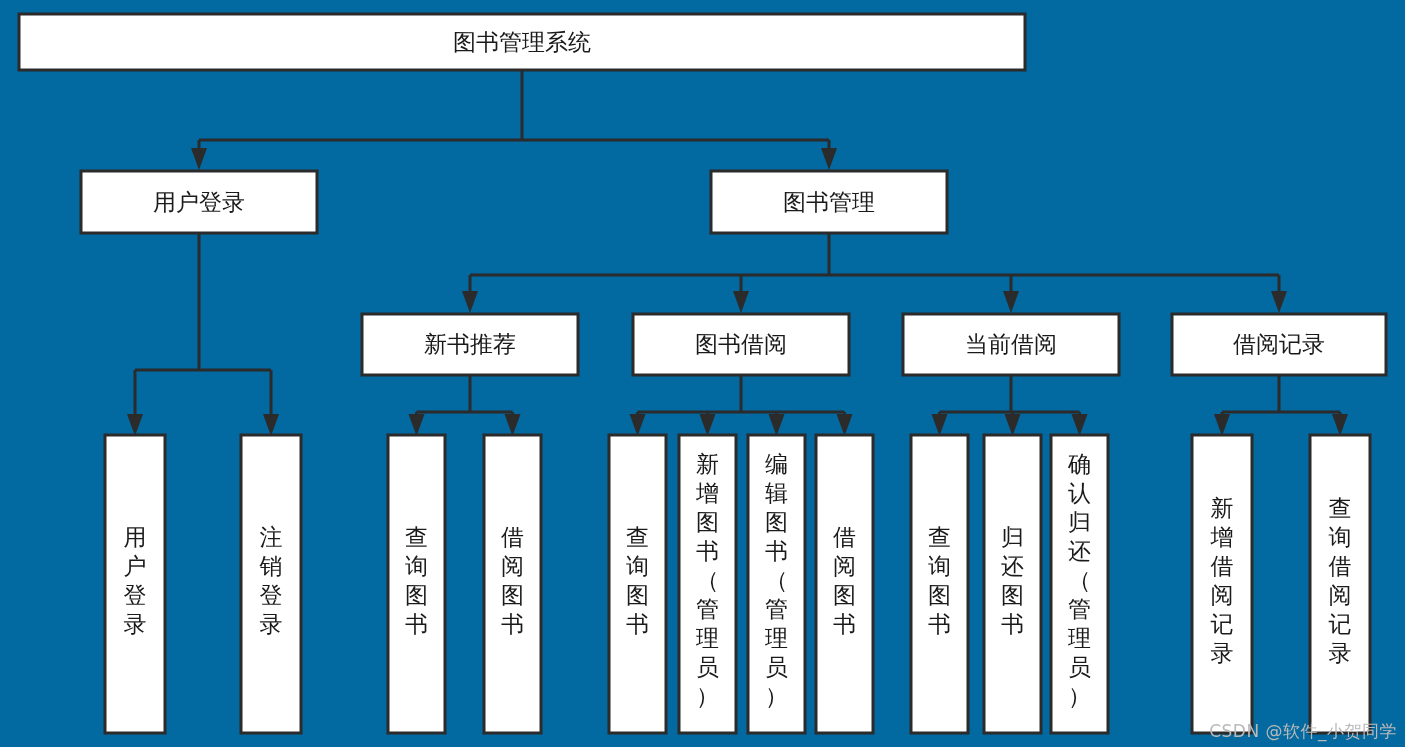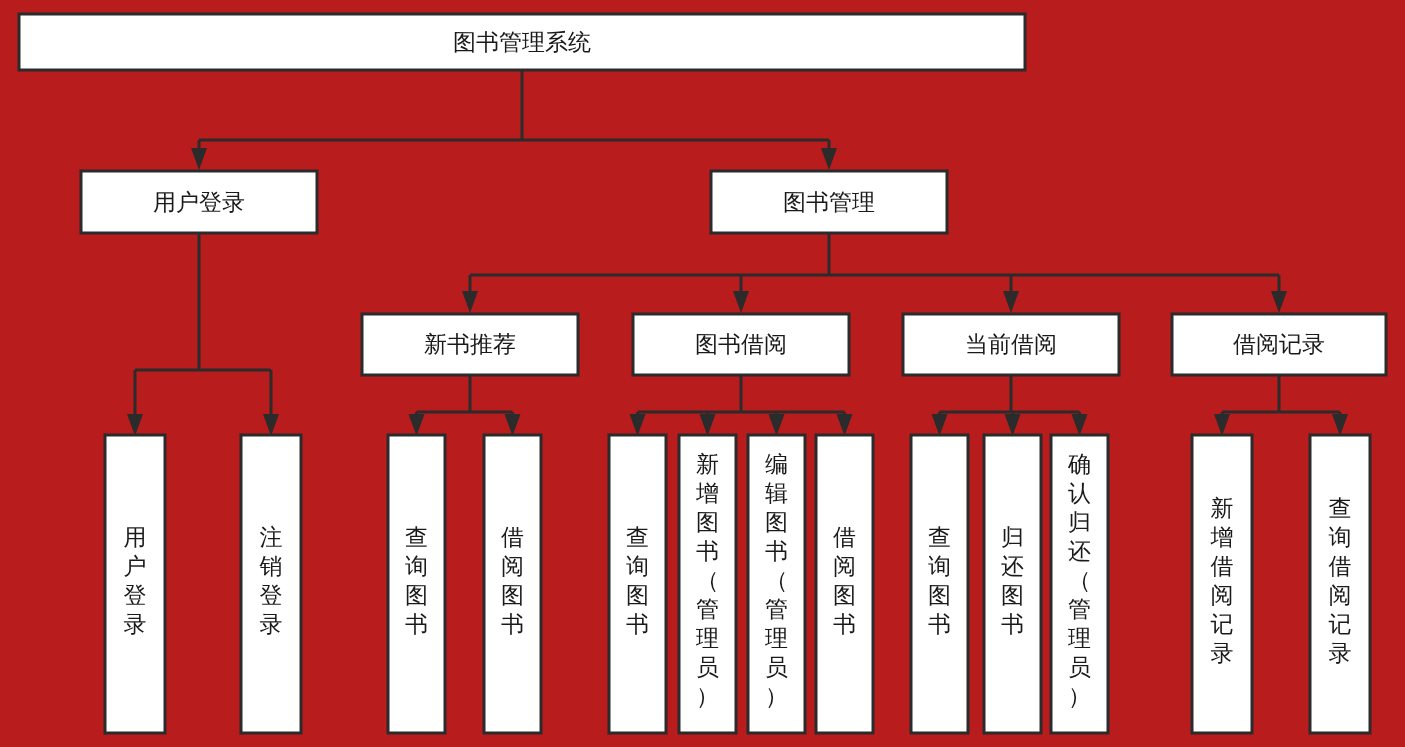--- a/index.html
+++ b/index.html
@@ -1,17 +1,17 @@
 <!DOCTYPE html>
 <html><head>
 <meta charset="utf-8">
 <style>
   html,body{margin:0;padding:0;background:#ffffff;}
   body{font-family:"DejaVu Sans","Liberation Sans",sans-serif;}
-  #stage{position:relative;width:1405px;height:747px;background:#b91c1c;overflow:hidden;}
+  #stage{position:relative;width:1405px;height:747px;background:#0369a1;overflow:hidden;}
   #diagram{position:absolute;left:0;top:0;width:1405px;height:747px;}
   .node-rect{fill:#ffffff;stroke:#2b2b2b;stroke-width:3;}
   .conn{stroke:#2b2b2b;stroke-width:3;fill:none;}
   .arrow-head{fill:#2b2b2b;stroke:none;}
   .node-label{fill:#1a1a1a;font-family:"DejaVu Sans","Liberation Sans",sans-serif;font-size:23px;text-anchor:middle;dominant-baseline:middle;}
   .vlabel{fill:#1a1a1a;font-family:"DejaVu Sans","Liberation Sans",sans-serif;font-size:23px;text-anchor:middle;}
   .watermark{position:absolute;right:8px;bottom:4px;color:#b9b9b9;font-size:17px;
              font-family:"DejaVu Sans","Liberation Sans",sans-serif;letter-spacing:.5px;white-space:nowrap;}
 </style>
 </head>
@@ -149,13 +149,14 @@
         <g>
           <rect x="1192" y="435" width="60" height="298" class="node-rect"></rect>
           <text x="1222" y="515.86" class="vlabel"><tspan x="1222" dy="0">新</tspan><tspan x="1222" dy="29">增</tspan><tspan x="1222" dy="29">借</tspan><tspan x="1222" dy="29">阅</tspan><tspan x="1222" dy="29">记</tspan><tspan x="1222" dy="29">录</tspan></text>
         </g>
         <g>
           <rect x="1310" y="435" width="60" height="298" class="node-rect"></rect>
           <text x="1340" y="515.86" class="vlabel"><tspan x="1340" dy="0">查</tspan><tspan x="1340" dy="29">询</tspan><tspan x="1340" dy="29">借</tspan><tspan x="1340" dy="29">阅</tspan><tspan x="1340" dy="29">记</tspan><tspan x="1340" dy="29">录</tspan></text>
         </g>
       </g>
   </svg>
+  <div class="watermark">CSDN @软件_小贺同学</div>
 </div>
 
 </body></html>

